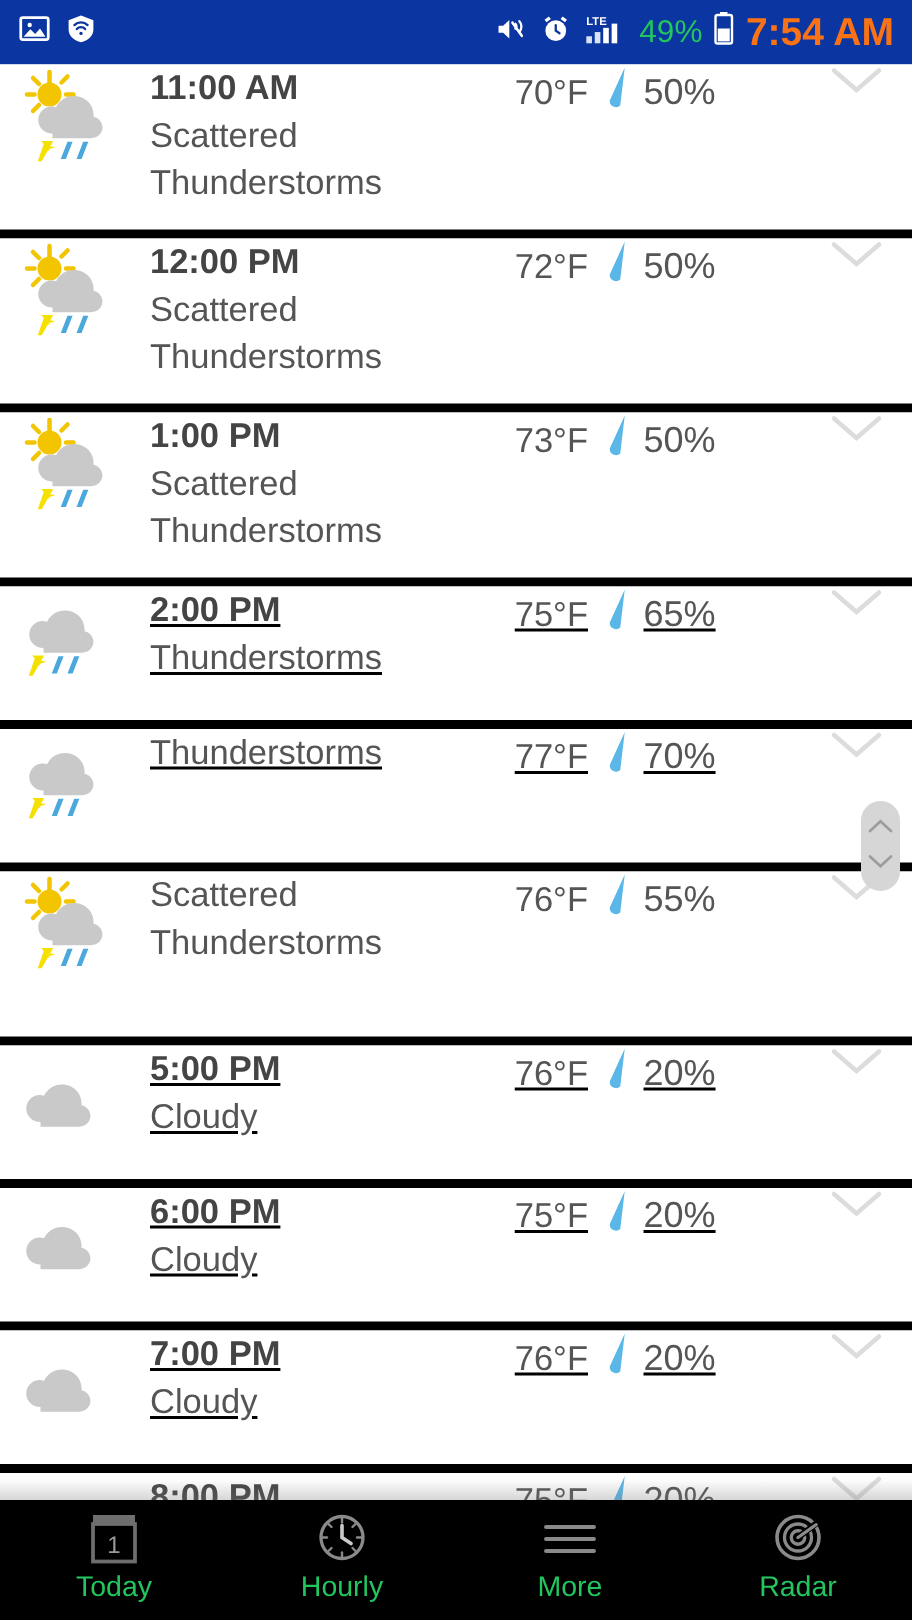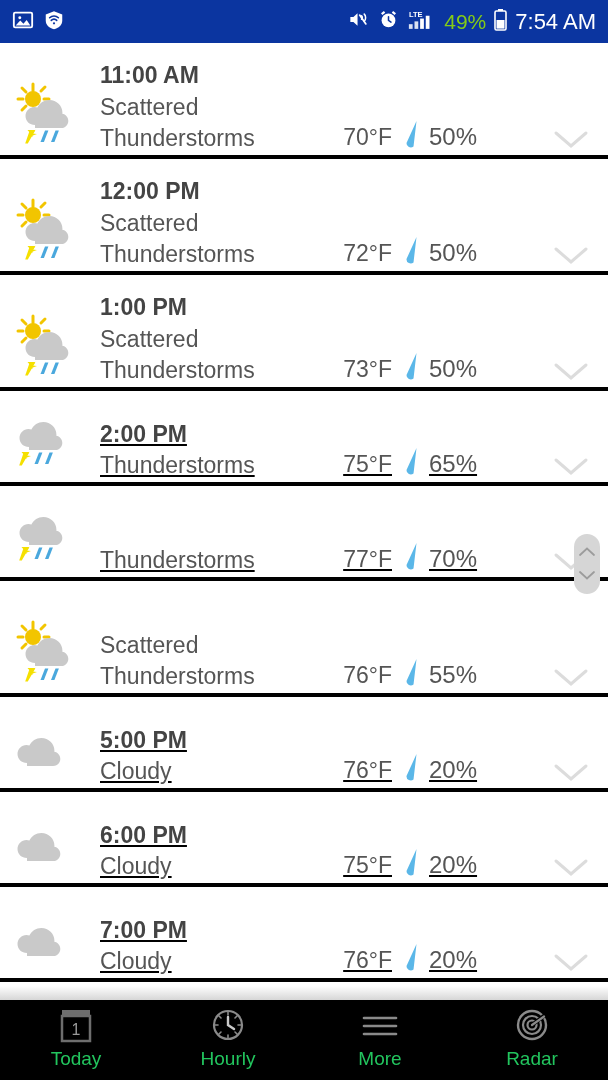--- a/index.html
+++ b/index.html
@@ -17,38 +17,38 @@
     width:608px; height:43px;
     background:#0b35a0;
     display:flex; align-items:center;
     padding:0 12px;
     color:#ffffff;
   }
   .sb-left { display:flex; align-items:center; gap:9px; }
   .sb-right { margin-left:auto; display:flex; align-items:center; gap:7px; }
   .sb-icon { display:block; }
   .sb-text {
-    font-size:21px; font-weight:400; color:#84cc16;
+    font-size:21px; font-weight:400; color:#22c55e;
     letter-spacing:0px; line-height:1;
     white-space:nowrap;
   }
-  .sb-time { font-size:22px; color:#ffffff; white-space:nowrap; }
+  .sb-time { font-size:26px; color:#f97316; white-space:nowrap;font-weight:bold; }
 
   
   .list {
     position:absolute; top:43px; left:0;
     width:608px; height:1037px;
     background:#ffffff;
     overflow:hidden;
   }
   .row {
     position:relative;
     width:608px;
-    border-bottom:4px solid #000000;
-    display:flex; align-items:flex-end;
+    border-bottom:6px solid #000000;
+    display:flex; align-items:flex-start;
     padding:0 0 0 10px;
     background:#fff;
   }
   .row.tall { height:116px; }
   .row.short { height:95px;text-decoration:underline; }
 
   .row-icon {
     width:76px; min-width:76px; height:76px;
     position:relative;
     display:flex; align-items:center; justify-content:center;

